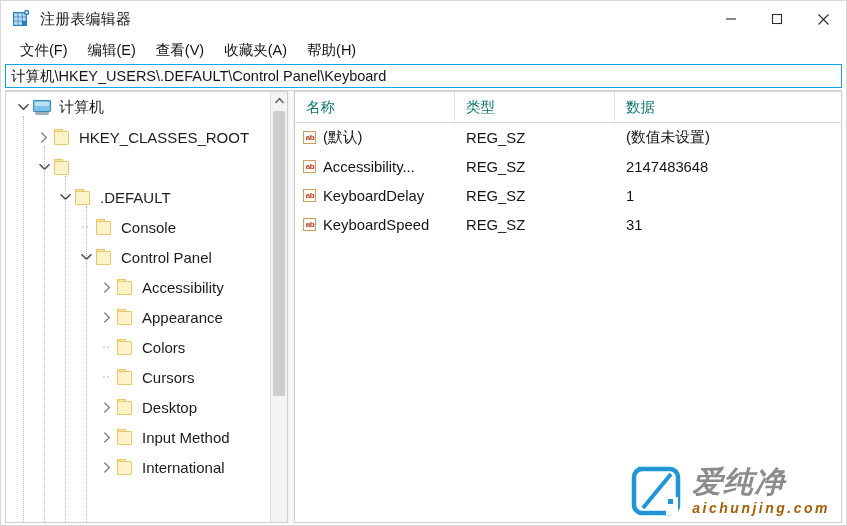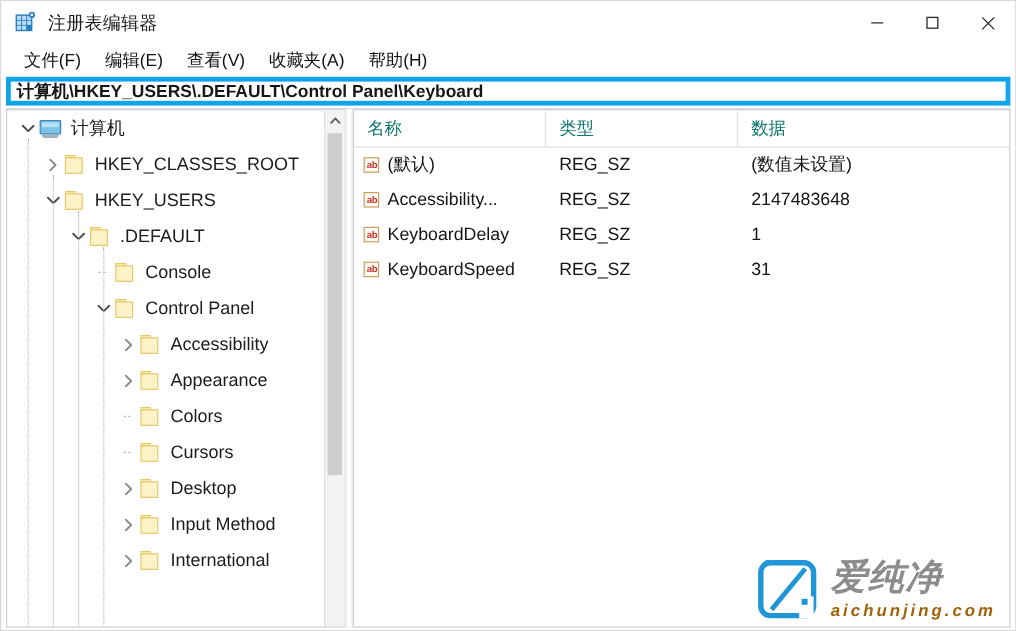--- a/index.html
+++ b/index.html
@@ -74,31 +74,30 @@
     margin-right: 2px;
     white-space: nowrap;
   }
 
   
   .addressbar-wrap {
     padding: 0 4px 0 4px;
   }
   .addressbar {
     height: 24px;
-    border: 4px solid #0ea5e9;
+    border: 1px solid #0ea5e9;
     background: #ffffff;
     display: flex;
     align-items: center;
     padding-left: 5px;
     font-size: 14.5px;
     color: #161616;
     white-space: nowrap;
     overflow: hidden;
     box-sizing: border-box;
-    font-weight: bold;
   }
 
   
   .panes {
     position: absolute;
     left: 4px;
     right: 4px;
     top: 89px;
     bottom: 2px;
     display: flex;
@@ -430,21 +429,20 @@
           <div class="tree-row" style="padding-left: 29px;">
             <span class="twisty">
               <svg width="11" height="8" viewBox="0 0 11 8">
                 <path d="M1 1.8 L5.5 6.3 L10 1.8" fill="none" stroke="#4d4d4d" stroke-width="1.6" stroke-linecap="round" stroke-linejoin="round"></path>
               </svg>
             </span>
             <span class="folder-ico">
               <span class="tab"></span>
               <span class="body"></span>
             </span>
-            <span class="label">HKEY_USERS</span>
           </div>
           <div class="tree-row" style="padding-left: 50px;">
             <span class="twisty">
               <svg width="11" height="8" viewBox="0 0 11 8">
                 <path d="M1 1.8 L5.5 6.3 L10 1.8" fill="none" stroke="#4d4d4d" stroke-width="1.6" stroke-linecap="round" stroke-linejoin="round"></path>
               </svg>
             </span>
             <span class="folder-ico">
               <span class="tab"></span>
               <span class="body"></span>

